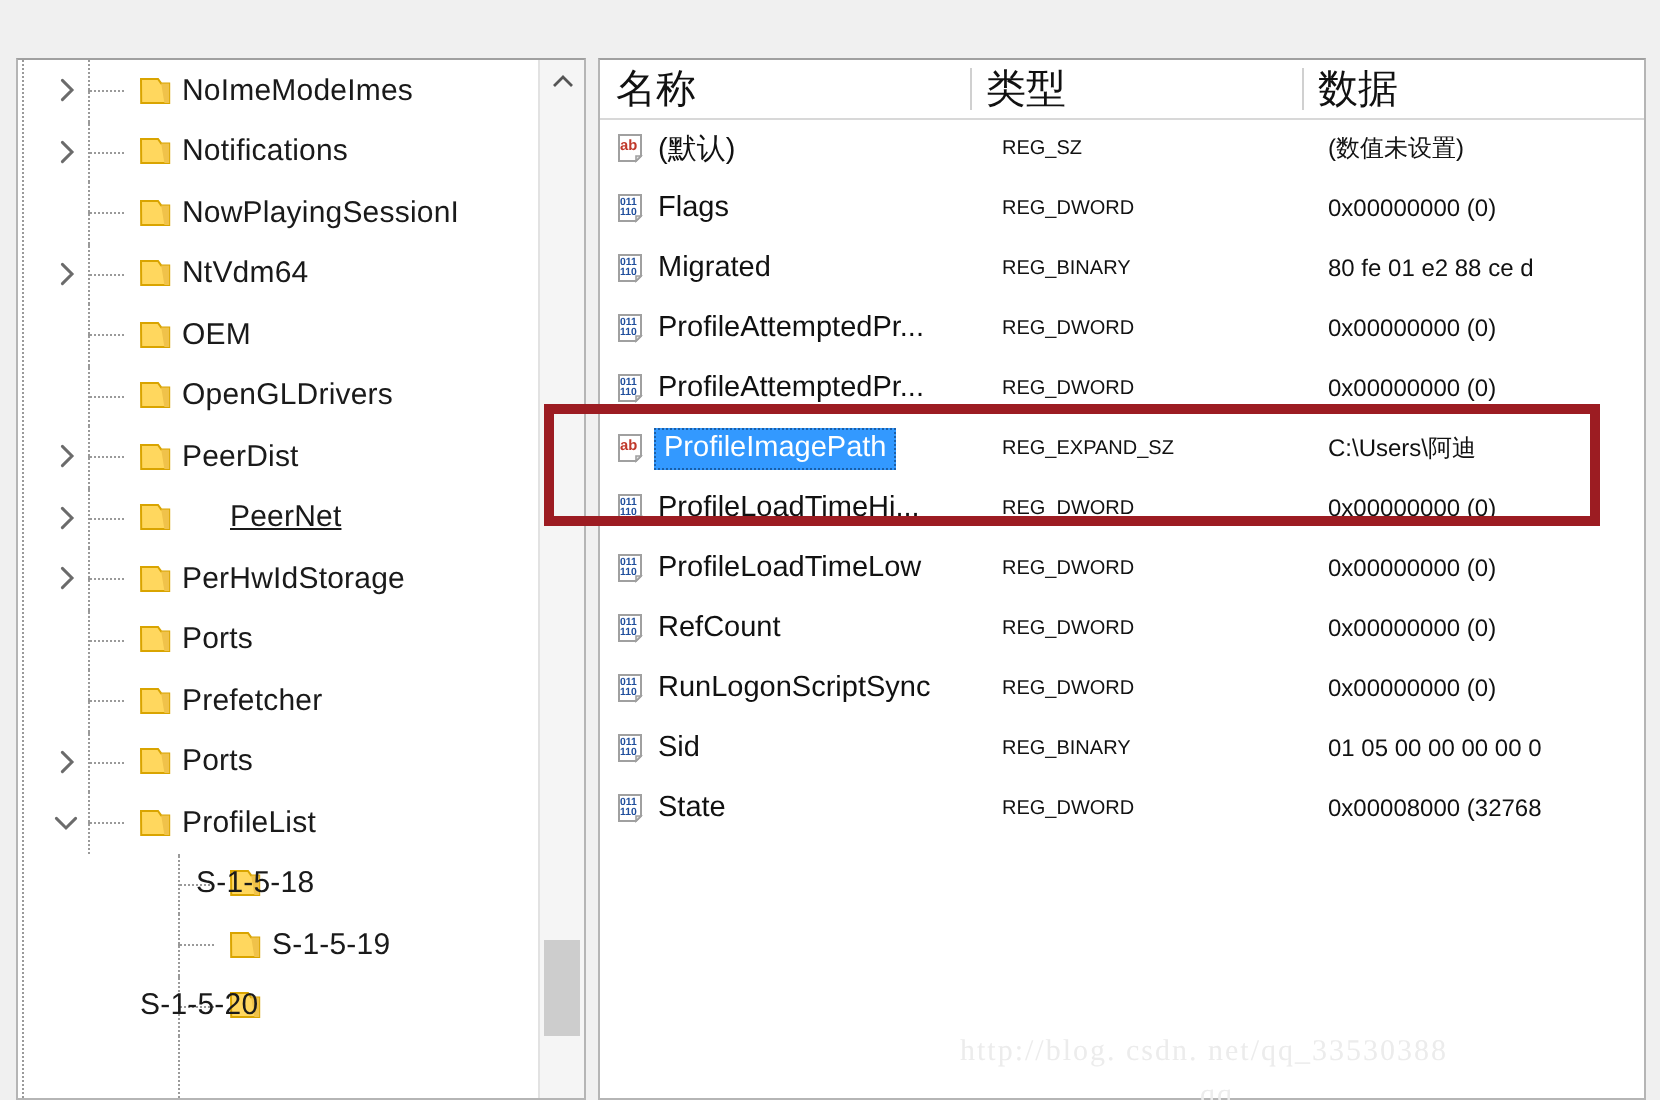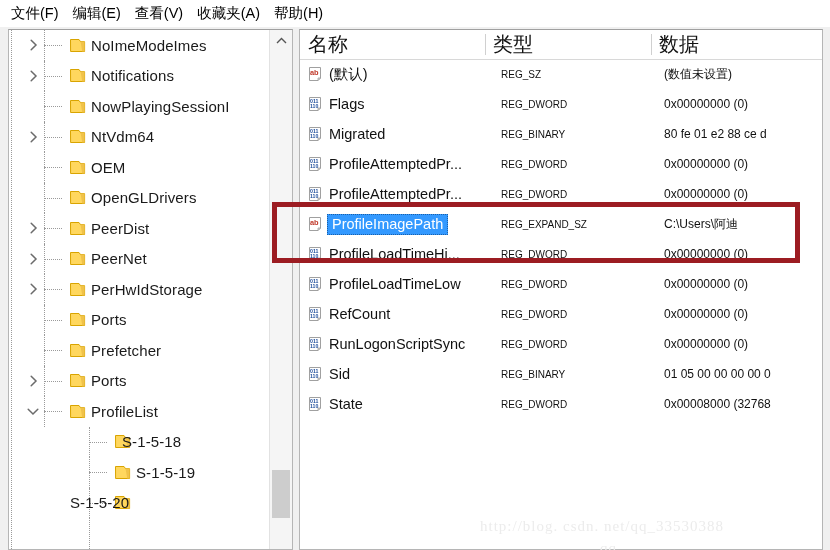--- a/index.html
+++ b/index.html
@@ -109,27 +109,20 @@
     font-size:15px;letter-spacing:1px;white-space:nowrap;z-index:25;
   }
   #wm1{left:480px;top:518px;}
   #wm2{left:600px;top:540px;}
 </style>
 </head>
 <body>
 
 <div id="app">
 
-  <div class="menubar" id="menubar">
-      <div class="menu-item">文件(F)</div>
-      <div class="menu-item">编辑(E)</div>
-      <div class="menu-item">查看(V)</div>
-      <div class="menu-item">收藏夹(A)</div>
-      <div class="menu-item">帮助(H)</div>
-    </div>
 
   <div class="pane" id="tree-pane">
     <div class="leftline"></div>
     <div class="tree-scroll" id="tree-scroll">
         <div class="tree-row">
           <div class="conn" style="left: 35px; top: 0px; height: 30.5px;"></div>
           <div class="conn-h" style="left: 35px; top: 15.25px; width: 18px;"></div>
           <div class="twisty" style="left: 17px; top: 8.25px;">
             <svg width="9" height="12" viewBox="0 0 9 12">
               <path d="M2.2 1.2 L7 6 L2.2 10.8" stroke="#6b6b6b" stroke-width="1.5" fill="none" stroke-linecap="round"></path>
@@ -231,21 +224,21 @@
             <svg width="9" height="12" viewBox="0 0 9 12">
               <path d="M2.2 1.2 L7 6 L2.2 10.8" stroke="#6b6b6b" stroke-width="1.5" fill="none" stroke-linecap="round"></path>
             </svg>
           </div>
           <div class="folder" style="left: 60px; top: 7.75px;">
             <svg width="17" height="15" viewBox="0 0 17 15">
               <path d="M1.5 1.5 h8.5 l1.6 2.2 h4 v9.8 h-14 z" fill="#ffd75e" stroke="#d9a400" stroke-width="1"></path>
               <path d="M11.6 3.7 h4 v9.8 h-2.4 z" fill="#f0c24a"></path>
             </svg>
           </div>
-          <div class="tree-label" style="margin-left: 82px;">PeerNet</div>
+          <div class="tree-label" style="margin-left: 106px; text-decoration: underline;">PeerNet</div>
         </div>
         <div class="tree-row">
           <div class="conn" style="left: 35px; top: 0px; height: 30.5px;"></div>
           <div class="conn-h" style="left: 35px; top: 15.25px; width: 18px;"></div>
           <div class="twisty" style="left: 17px; top: 8.25px;">
             <svg width="9" height="12" viewBox="0 0 9 12">
               <path d="M2.2 1.2 L7 6 L2.2 10.8" stroke="#6b6b6b" stroke-width="1.5" fill="none" stroke-linecap="round"></path>
             </svg>
           </div>
           <div class="folder" style="left: 60px; top: 7.75px;">
@@ -312,21 +305,21 @@
         </div>
         <div class="tree-row">
           <div class="conn" style="left: 80px; top: 0px; height: 30.5px;"></div>
           <div class="conn-h" style="left: 80px; top: 15.25px; width: 18px;"></div>
           <div class="folder" style="left: 105px; top: 7.75px;">
             <svg width="17" height="15" viewBox="0 0 17 15">
               <path d="M1.5 1.5 h8.5 l1.6 2.2 h4 v9.8 h-14 z" fill="#ffd75e" stroke="#d9a400" stroke-width="1"></path>
               <path d="M11.6 3.7 h4 v9.8 h-2.4 z" fill="#f0c24a"></path>
             </svg>
           </div>
-          <div class="tree-label" style="margin-left: 113px;">S-1-5-18</div>
+          <div class="tree-label" style="margin-left: 89px;">S-1-5-18</div>
         </div>
         <div class="tree-row">
           <div class="conn" style="left: 80px; top: 0px; height: 30.5px;"></div>
           <div class="conn-h" style="left: 80px; top: 15.25px; width: 18px;"></div>
           <div class="folder" style="left: 105px; top: 7.75px;">
             <svg width="17" height="15" viewBox="0 0 17 15">
               <path d="M1.5 1.5 h8.5 l1.6 2.2 h4 v9.8 h-14 z" fill="#ffd75e" stroke="#d9a400" stroke-width="1"></path>
               <path d="M11.6 3.7 h4 v9.8 h-2.4 z" fill="#f0c24a"></path>
             </svg>
           </div>

